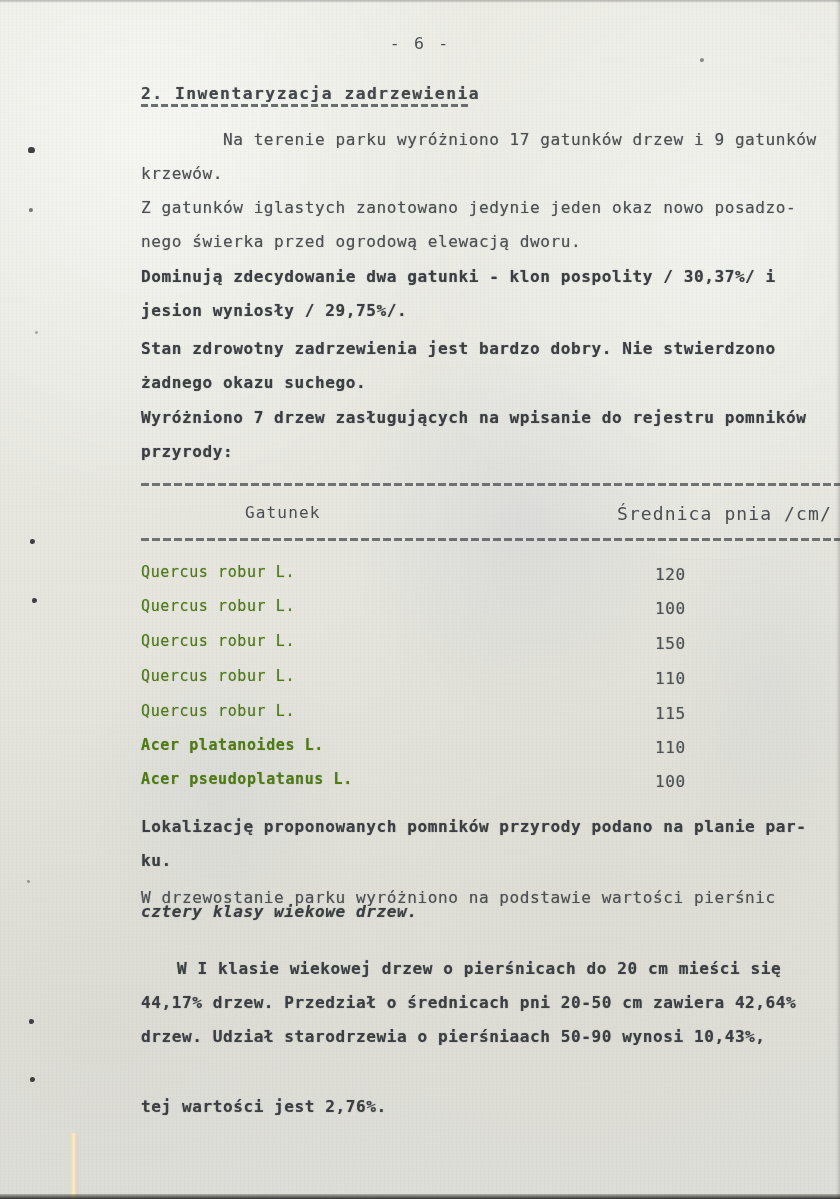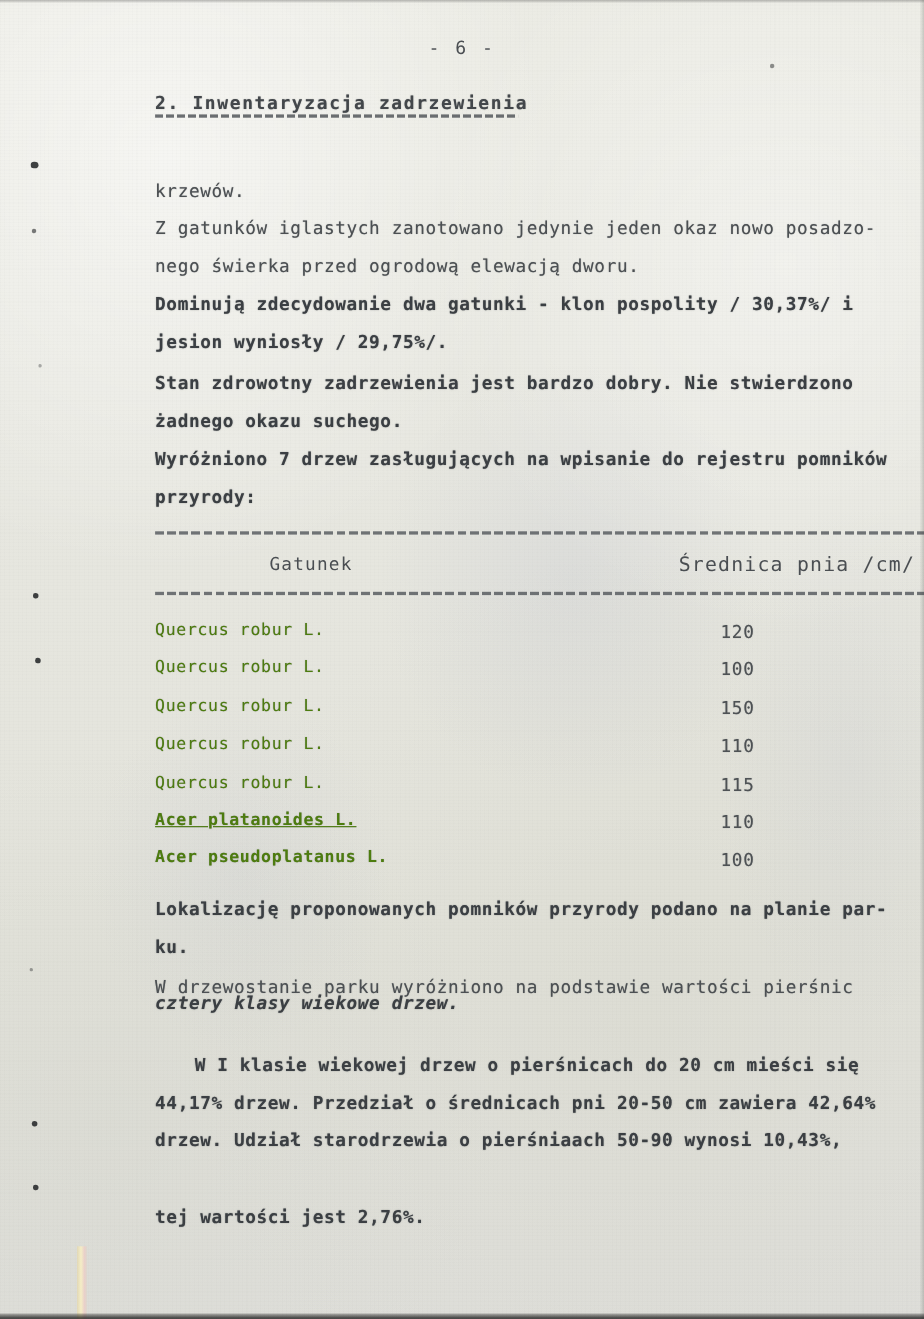--- a/index.html
+++ b/index.html
@@ -203,20 +203,21 @@
 
   <div id="text-layer">
 
     <div id="pagenum">- 6 -</div>
 
     <div id="heading-wrap">
       <div id="heading">2. Inwentaryzacja zadrzewienia</div>
       <div id="heading-underline"></div>
     </div>
 
+    <div class="ln" style="left:141px; top:132px;">        Na terenie parku wyróżniono 17 gatunków drzew i 9 gatunków</div>
     <div class="ln" style="left:141px; top:166px;">krzewów.</div>
     <div class="ln" style="left:141px; top:200px;">Z gatunków iglastych zanotowano jedynie jeden okaz nowo posadzo-</div>
     <div class="ln" style="left:141px; top:234px;">nego świerka przed ogrodową elewacją dworu.</div>
     <div class="ln bold" style="left:141px; top:269px;text-align:center;">Dominują zdecydowanie dwa gatunki - klon pospolity / 30,37%/ i</div>
     <div class="ln bold" style="left:141px; top:303px;">jesion wyniosły / 29,75%/.</div>
     <div class="ln bold" style="left:141px; top:341px;">Stan zdrowotny zadrzewienia jest bardzo dobry. Nie stwierdzono</div>
     <div class="ln bold" style="left:141px; top:375px;">żadnego okazu suchego.</div>
     <div class="ln bold" style="left:141px; top:410px;">Wyróżniono 7 drzew zasługujących na wpisanie do rejestru pomników</div>
     <div class="ln bold" style="left:141px; top:444px;">przyrody:</div>
 
@@ -233,21 +234,21 @@
 
     <div class="cell-name" style="top:632px;">Quercus robur L.</div>
     <div class="cell-val" style="top:634px;">150</div>
 
     <div class="cell-name" style="top:667px;">Quercus robur L.</div>
     <div class="cell-val" style="top:669px;">110</div>
 
     <div class="cell-name" style="top:702px;">Quercus robur L.</div>
     <div class="cell-val" style="top:704px;">115</div>
 
-    <div class="cell-name bold" style="top:736px;text-decoration:underline;">Acer platanoides L.</div>
+    <div class="cell-name bold" style="top:736px;">Acer platanoides L.</div>
     <div class="cell-val" style="top:738px;">110</div>
 
     <div class="cell-name bold" style="top:770px;">Acer pseudoplatanus L.</div>
     <div class="cell-val" style="top:772px;">100</div>
 
     <div class="ln bold" style="left:141px; top:819px;">Lokalizację proponowanych pomników przyrody podano na planie par-</div>
     <div class="ln bold" style="left:141px; top:853px;">ku.</div>
     <div class="ln" style="left:141px; top:890px;">W drzewostanie parku wyróżniono na podstawie wartości pierśnic</div>
     <div class="ln bold" style="left:141px; top:904px;font-style:italic;">cztery klasy wiekowe drzew.</div>
     <div class="ln bold" style="left:141px; top:961px;margin-left:36px;">W I klasie wiekowej drzew o pierśnicach do 20 cm mieści się</div>

